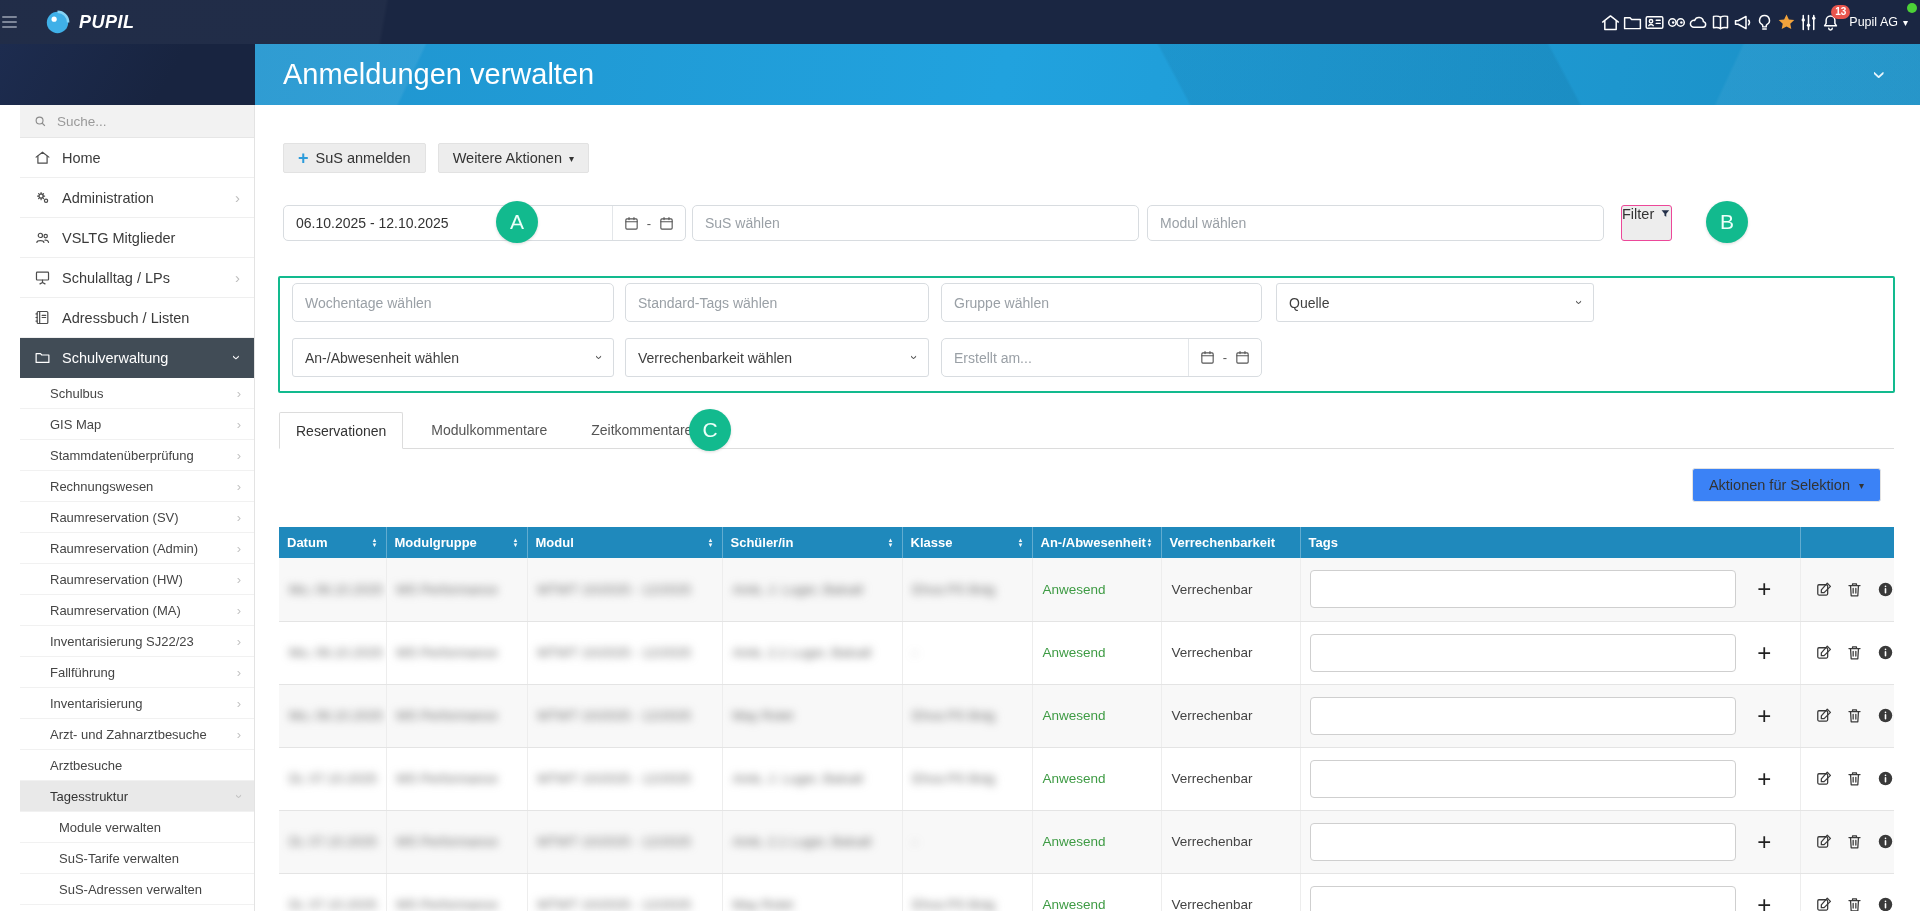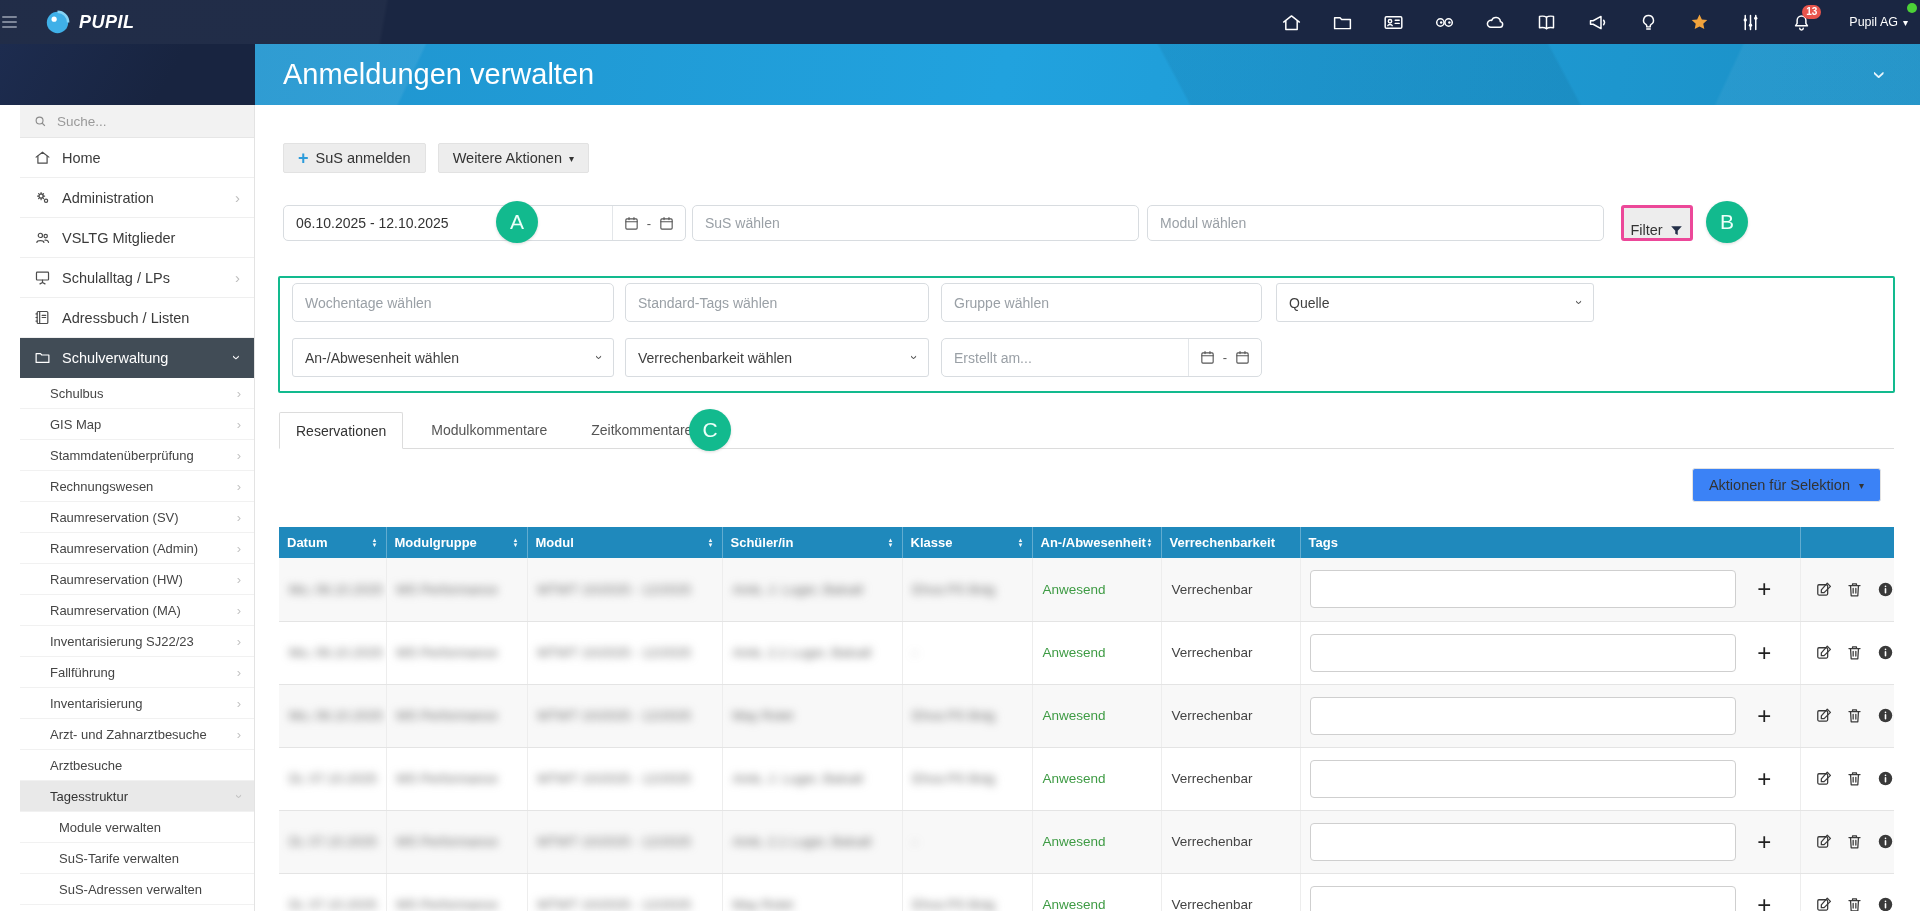--- a/index.html
+++ b/index.html
@@ -15,21 +15,21 @@
 
   
   .topbar{position:absolute;top:0;left:0;right:0;height:44px;background:var(--navy);
     display:flex;align-items:center;color:#fff;z-index:40;
     background-image:linear-gradient(100deg,rgba(255,255,255,.03) 20%,transparent 20.2%),linear-gradient(var(--navy),var(--navy));}
   .hamburger{margin-left:2px;width:15px;display:flex;flex-direction:column;gap:3px;cursor:pointer;}
   .hamburger span{display:block;height:2px;background:#7d8699;border-radius:1px;}
   .brand{display:flex;align-items:center;gap:8px;margin-left:27px;cursor:pointer;}
   .logo-mark{width:27px;height:27px;}
   .brand-text{font-size:18px;font-weight:bold;font-style:italic;letter-spacing:.5px;}
-  .topbar-icons{margin-left:auto;display:flex;align-items:center;gap:29px;}
+  .topbar-icons{margin-left:auto;display:flex;align-items:center;}
   .tb-btn{width:22px;height:22px;color:#fff;cursor:pointer;position:relative;display:flex;align-items:center;justify-content:center;}
   .ic{width:21px;height:21px;stroke:currentColor;fill:none;stroke-width:1.7;stroke-linecap:round;stroke-linejoin:round;}
   .bell-badge{position:absolute;top:-6px;right:-9px;background:#E8554D;color:#fff;font-size:10px;line-height:1;
     padding:2px 4px;border-radius:8px;font-weight:bold;}
   .account{display:flex;align-items:center;gap:5px;font-size:12.5px;color:#fff;margin:0 12px 0 8px;cursor:pointer;white-space:nowrap;}
   .caret{font-size:10px;}
   .status-dot{position:absolute;top:3px;right:3px;width:10px;height:10px;border-radius:50%;background:#4CD137;}
 
   
   .subheader-left{position:absolute;top:44px;left:0;width:255px;height:61px;
@@ -79,22 +79,22 @@
   .input-box{border:1px solid #D8DCE0;border-radius:5px;height:36px;background:#fff;
     display:flex;align-items:center;font-size:14px;color:#333;overflow:hidden;}
   .input-box input{border:0;outline:0;font-size:14px;color:#333;padding:0 12px;flex:1;min-width:0;background:transparent;}
   .input-box input::placeholder{color:#9AA0A6;}
   .date-suffix{margin-left:auto;display:flex;align-items:center;gap:7px;height:100%;
     padding:0 10px;border-left:1px solid #E3E6E9;color:#555;font-size:13px;flex:0 0 auto;}
   .cal{width:17px;height:17px;stroke:#555;fill:none;stroke-width:1.6;stroke-linecap:round;}
   .w-date{width:403px;}
   .w-sus{width:447px;margin-left:6px;}
   .w-modul{width:457px;margin-left:8px;}
-  .btn-filter{margin-left:17px;width:72px;height:36px;background:#EDEDED;border:3px solid #ec4899;
-    border-radius:3px;font-size:14.5px;color:#333;display:flex;align-items:flex-end;justify-content:center;gap:6px;cursor:pointer;}
+  .btn-filter{margin-left:17px;width:51px;height:36px;background:#EDEDED;border:1px solid #ec4899;
+    border-radius:3px;font-size:14.5px;color:#333;display:flex;align-items:flex-start;justify-content:center;gap:6px;cursor:pointer;}
   .funnel{width:15px;height:15px;color:#243049;}
 
   .filter-panel{margin:35px 0 0 23px;width:1617px;height:117px;border:2px solid var(--green);border-radius:2px;}
   .fp-row{display:flex;margin-left:12px;}
   .fp-row1{margin-top:5px;}
   .fp-row2{margin-top:16px;}
   .fp-box{height:39px;}
   .fp-w1{width:322px;}
   .fp-w2{width:304px;margin-left:11px;}
   .fp-w3{width:321px;margin-left:12px;}

